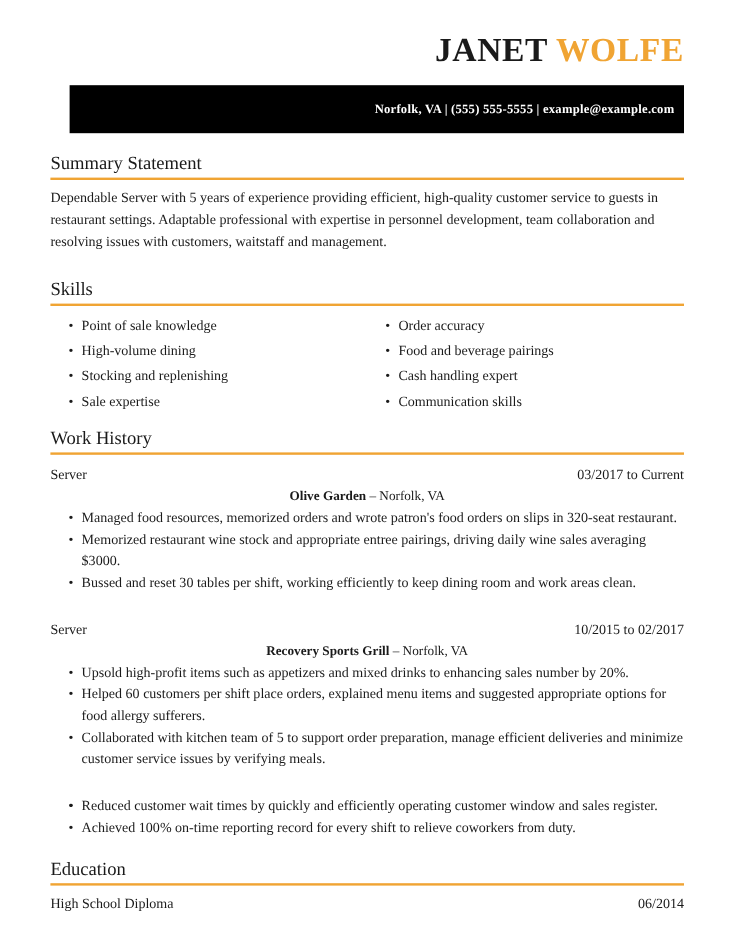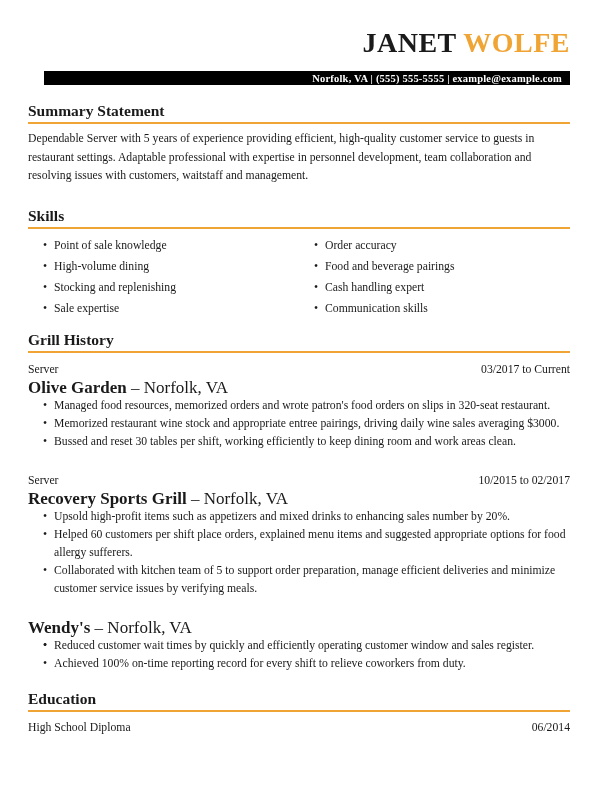--- a/index.html
+++ b/index.html
@@ -3,45 +3,45 @@
 <meta charset="utf-8">
 <style>
   html, body { margin: 0; padding: 0; background: #ffffff; }
   body {
     width: 612px; height: 792px; overflow: hidden;
     font-family: "Liberation Serif", serif;
     color: var(--color-text, #1a1a1a);
   }
   .page {
     width: 612px; height: 792px; box-sizing: border-box;
-    padding: 26px 42px 0 28px; background: #ffffff;
+    padding: 26px 42px 0 42px; background: #ffffff;
   }
 
   
   .name {
     text-align: right;
     font-size: 28px; font-weight: bold;
     line-height: 34px; letter-spacing: 0.5px;
     white-space: nowrap;
   }
   .name .last { color: var(--color-accent, #F0A433); }
   .contact-bar {
-    margin-top: 11px; height: 14px;
+    margin-top: 11px; height: 40px;
     background: var(--color-bar_bg, #000);
     display: flex; align-items: center; justify-content: flex-end;
     padding-right: 8px; box-sizing: border-box; margin-left: 16px;
   }
   .contact-bar .contact-text {
     color: var(--color-bar_text, #fff);
     font-size: 10.5px; font-weight: bold; letter-spacing: 0.2px;
   }
 
   
   .section-title {
-    margin: 0; font-size: 15.5px; font-weight: bold;
+    margin: 0; font-size: 15.5px; font-weight: normal;
     padding-bottom: 2px;
     border-bottom: 2px solid var(--color-accent, #F0A433);
   }
   .section-summary { margin-top: 17px; }
   .summary-text {
     margin: 6px 0 16px 0;
     font-size: 11.7px; line-height: 18.5px;
   }
 
   
@@ -60,21 +60,21 @@
   
   .section-work { margin-top: 12px; }
   .job { margin-top: 8px; }
   .job + .job { margin-top: 21px; }
   .job-header, .edu-header {
     display: flex; justify-content: space-between;
     font-size: 11.7px; line-height: 18px;
   }
   .job-role, .edu-degree { font-weight: normal; }
   .job-dates, .edu-date { font-weight: normal; }
-  .company-line, .school-line { font-size: 17px; line-height: 18px; }
+  .company-line, .school-line { font-size: 11px; line-height: 18px; text-align: center; }
   .company-name, .school-name { font-weight: bold; }
   .bullet {
     position: relative; padding-left: 26px;
     font-size: 11.7px; line-height: 18px;
   }
 
   
   .section-education { margin-top: 17px; }
   .edu-body { margin-top: 7px; }
 </style>
@@ -108,21 +108,21 @@
       <div class="skills-col">
         <div class="skill-item"><span class="dot">•</span><span>Order accuracy</span></div>
         <div class="skill-item"><span class="dot">•</span><span>Food and beverage pairings</span></div>
         <div class="skill-item"><span class="dot">•</span><span>Cash handling expert</span></div>
         <div class="skill-item"><span class="dot">•</span><span>Communication skills</span></div>
       </div>
     </div>
   </div>
 
   <div class="section-work">
-    <h2 class="section-title">Grill History</h2>
+    <h2 class="section-title">Work History</h2>
 
     <div class="job">
       <div class="job-header">
         <span class="job-role">Server</span>
         <span class="job-dates">03/2017 to Current</span>
       </div>
       <div class="company-line">
         <span class="company-name">Olive Garden</span>
         <span>– Norfolk, VA</span>
       </div>
@@ -143,24 +143,20 @@
         <span>– Norfolk, VA</span>
       </div>
       <div class="bullets">
         <div class="bullet"><span class="dot">•</span><span>Upsold high-profit items such as appetizers and mixed drinks to enhancing sales number by 20%.</span></div>
         <div class="bullet"><span class="dot">•</span><span>Helped 60 customers per shift place orders, explained menu items and suggested appropriate options for food allergy sufferers.</span></div>
         <div class="bullet"><span class="dot">•</span><span>Collaborated with kitchen team of 5 to support order preparation, manage efficient deliveries and minimize customer service issues by verifying meals.</span></div>
       </div>
     </div>
 
     <div class="job">
-      <div class="company-line">
-        <span class="company-name">Wendy's</span>
-        <span>– Norfolk, VA</span>
-      </div>
       <div class="bullets">
         <div class="bullet"><span class="dot">•</span></div>
         <div class="bullet"><span class="dot">•</span><span>Reduced customer wait times by quickly and efficiently operating customer window and sales register.</span></div>
         <div class="bullet"><span class="dot">•</span><span>Achieved 100% on-time reporting record for every shift to relieve coworkers from duty.</span></div>
       </div>
     </div>
   </div>
 
   <div class="section-education">
     <h2 class="section-title">Education</h2>

